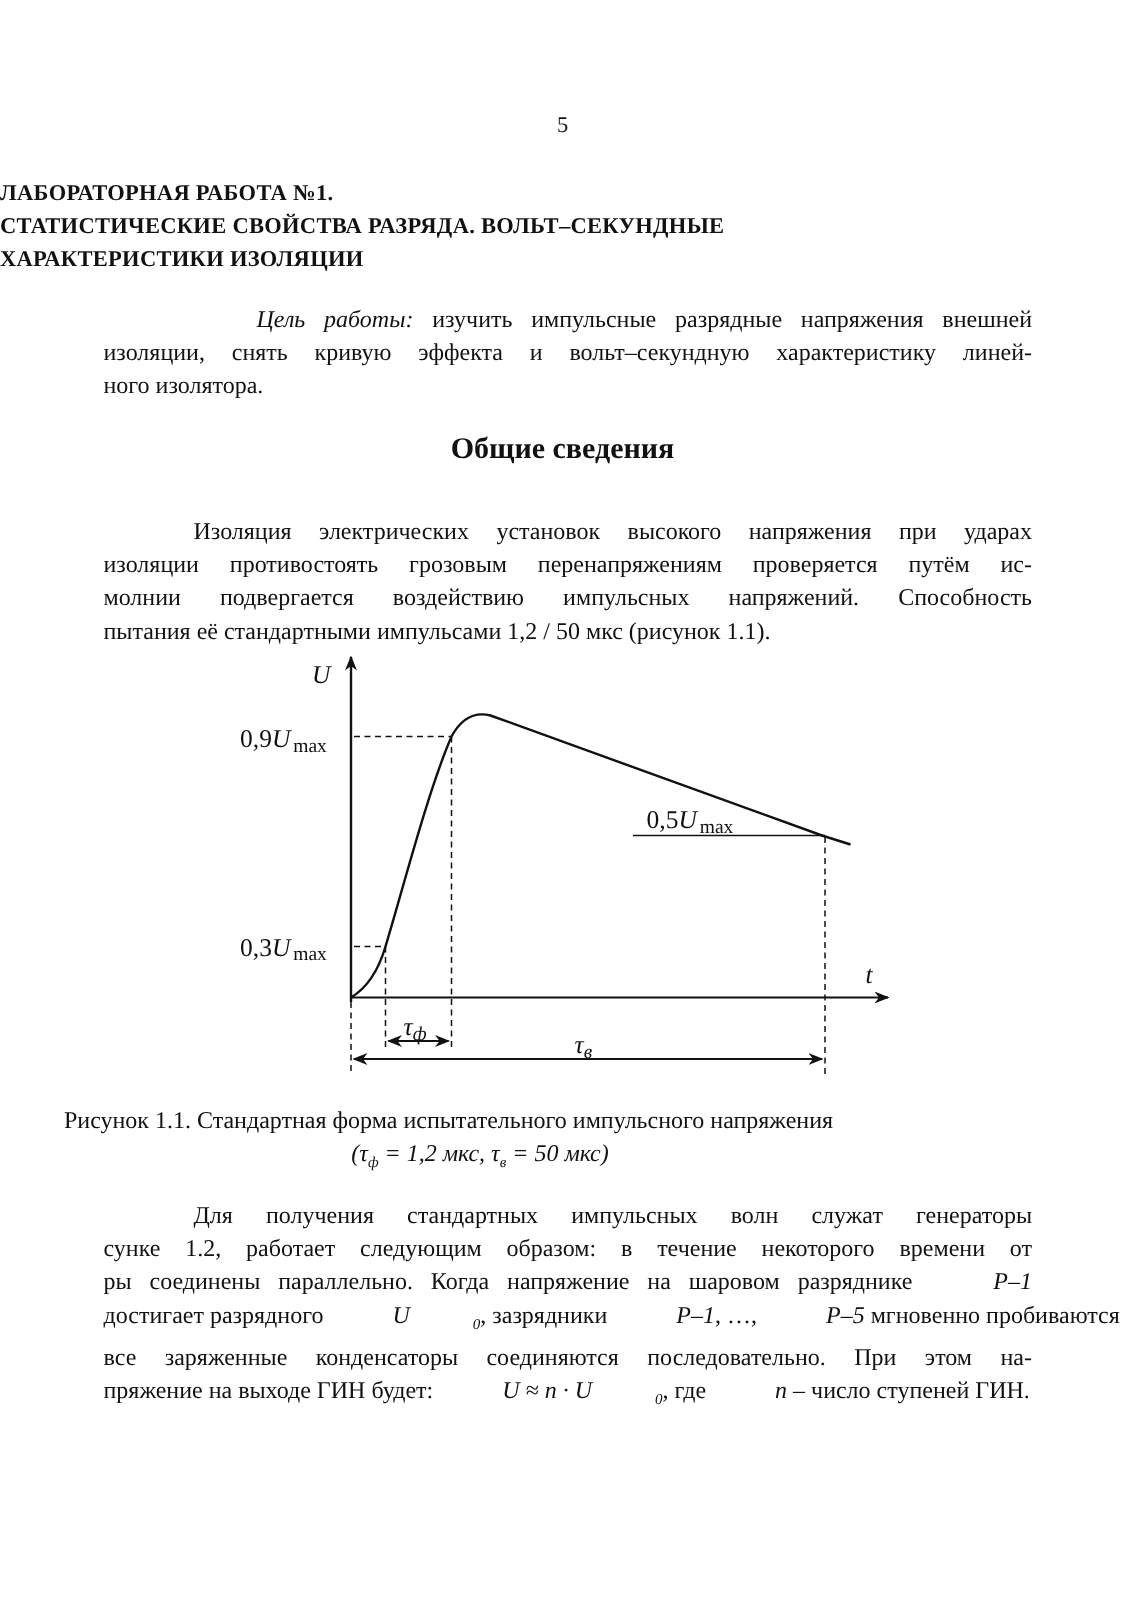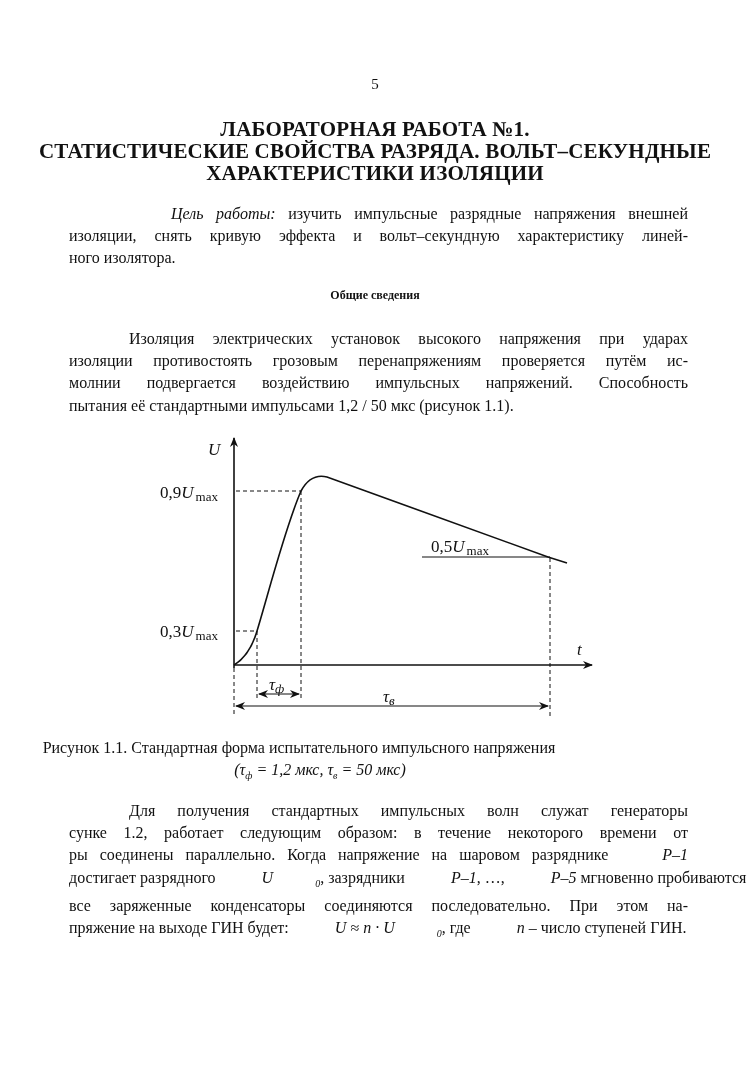--- a/index.html
+++ b/index.html
@@ -1,29 +1,29 @@
 <!DOCTYPE html>
 <html><head>
 <meta charset="utf-8">
 <style>
   html, body { margin: 0; padding: 0; background: #ffffff; }
   body { width: 750px; height: 1080px; position: relative; overflow: hidden;
          font-family: "Liberation Serif", "DejaVu Serif", serif; color: #111; }
   .page-num { position: absolute; top: 76px; left: 0; width: 750px; text-align: center; font-size: 15px; }
-  .title { position: absolute; top: 118px; left: 0; width: 750px; text-align: center;
-           font-weight: bold; font-size: 21px; line-height: 22px; letter-spacing: 0.2px; }
+  .title { position: absolute; top: 118px; left: 0; width: 750px; text-align: left;
+           font-weight: bold; font-size: 15px; line-height: 22px; letter-spacing: 0.2px; }
   .title div { white-space: nowrap; }
   .para { position: absolute; left: 69px; width: 619px; font-size: 16px; line-height: 22.2px;
           text-align: justify; text-align-last: left; }
   .para .line { display: block; text-align: justify; text-align-last: justify; white-space: nowrap; }
   .para .line.last { text-align-last: left; }
   .para .ind { padding-left: 60px; }
   .it { font-style: italic; margin-left: 42px; }
   .heading { position: absolute; top: 288px; left: 0; width: 750px; text-align: center;
-             font-weight: bold; font-size: 12px; }
+             font-weight: bold; font-size: 20px; }
   .figure { position: absolute; left: 0; top: 420px; width: 750px; height: 310px; }
   .caption { position: absolute; top: 737px; left: 0; width: 598px; text-align: center;
              font-size: 16px; line-height: 22px; }
   svg text { font-family: "Liberation Serif", "DejaVu Serif", serif; fill: #111; }
   sub { font-size: 10px; }
 </style>
 </head>
 <body>
 
 <div class="page-num">5</div>
@@ -35,21 +35,21 @@
 </div>
 
 <div class="para" style="top:203px;">
   <span class="line ind"><span class="it">Цель работы:</span> <span>изучить импульсные разрядные напряжения внешней</span></span>
   <span class="line">изоляции, снять кривую эффекта и вольт–секундную характеристику линей-</span>
   <span class="line last">ного изолятора.</span>
 </div>
 
 <div class="heading">Общие сведения</div>
 
-<div class="para" style="top:328px;font-family:Liberation Serif, serif;">
+<div class="para" style="top:344px;font-family:Liberation Serif, serif;">
   <span class="line ind">Изоляция электрических установок высокого напряжения при ударах</span>
   <span class="line">изоляции противостоять грозовым перенапряжениям проверяется путём ис-</span>
   <span class="line">молнии подвергается воздействию импульсных напряжений. Способность</span>
   <span class="line last">пытания её стандартными импульсами 1,2 / 50 мкс (рисунок 1.1).</span>
 </div>
 
 <div class="figure">
   <svg width="750" height="310" viewBox="0 420 750 310">
     <defs>
       <marker id="ah" markerWidth="10" markerHeight="8" refX="9" refY="4" orient="auto" markerUnits="userSpaceOnUse">

